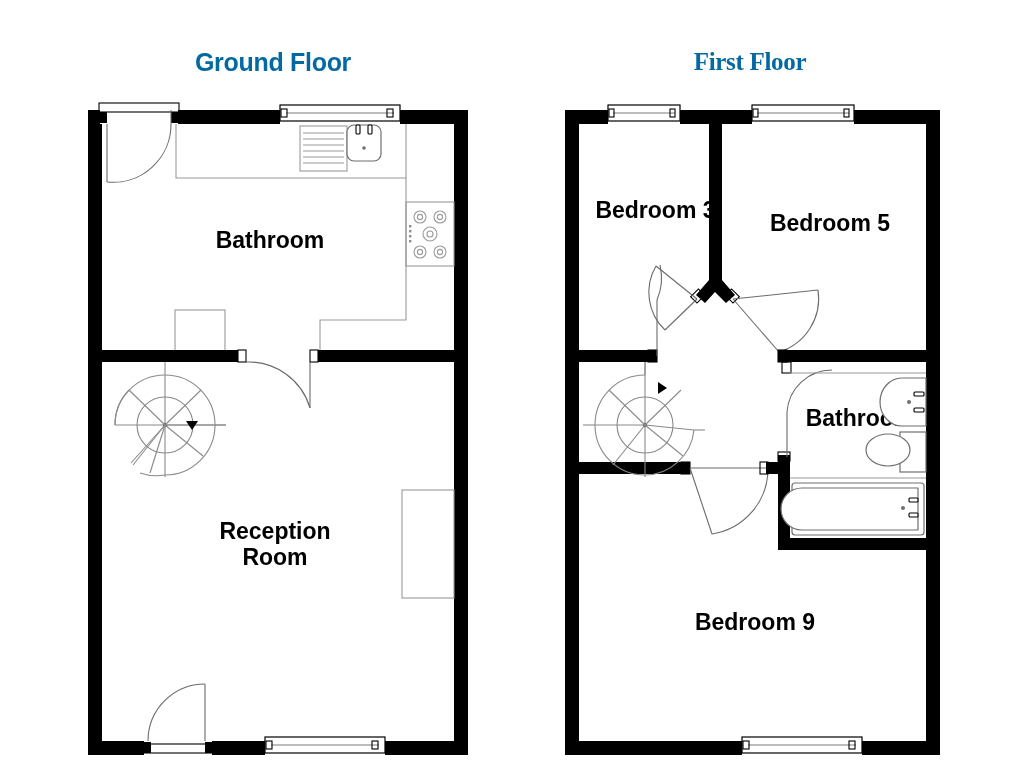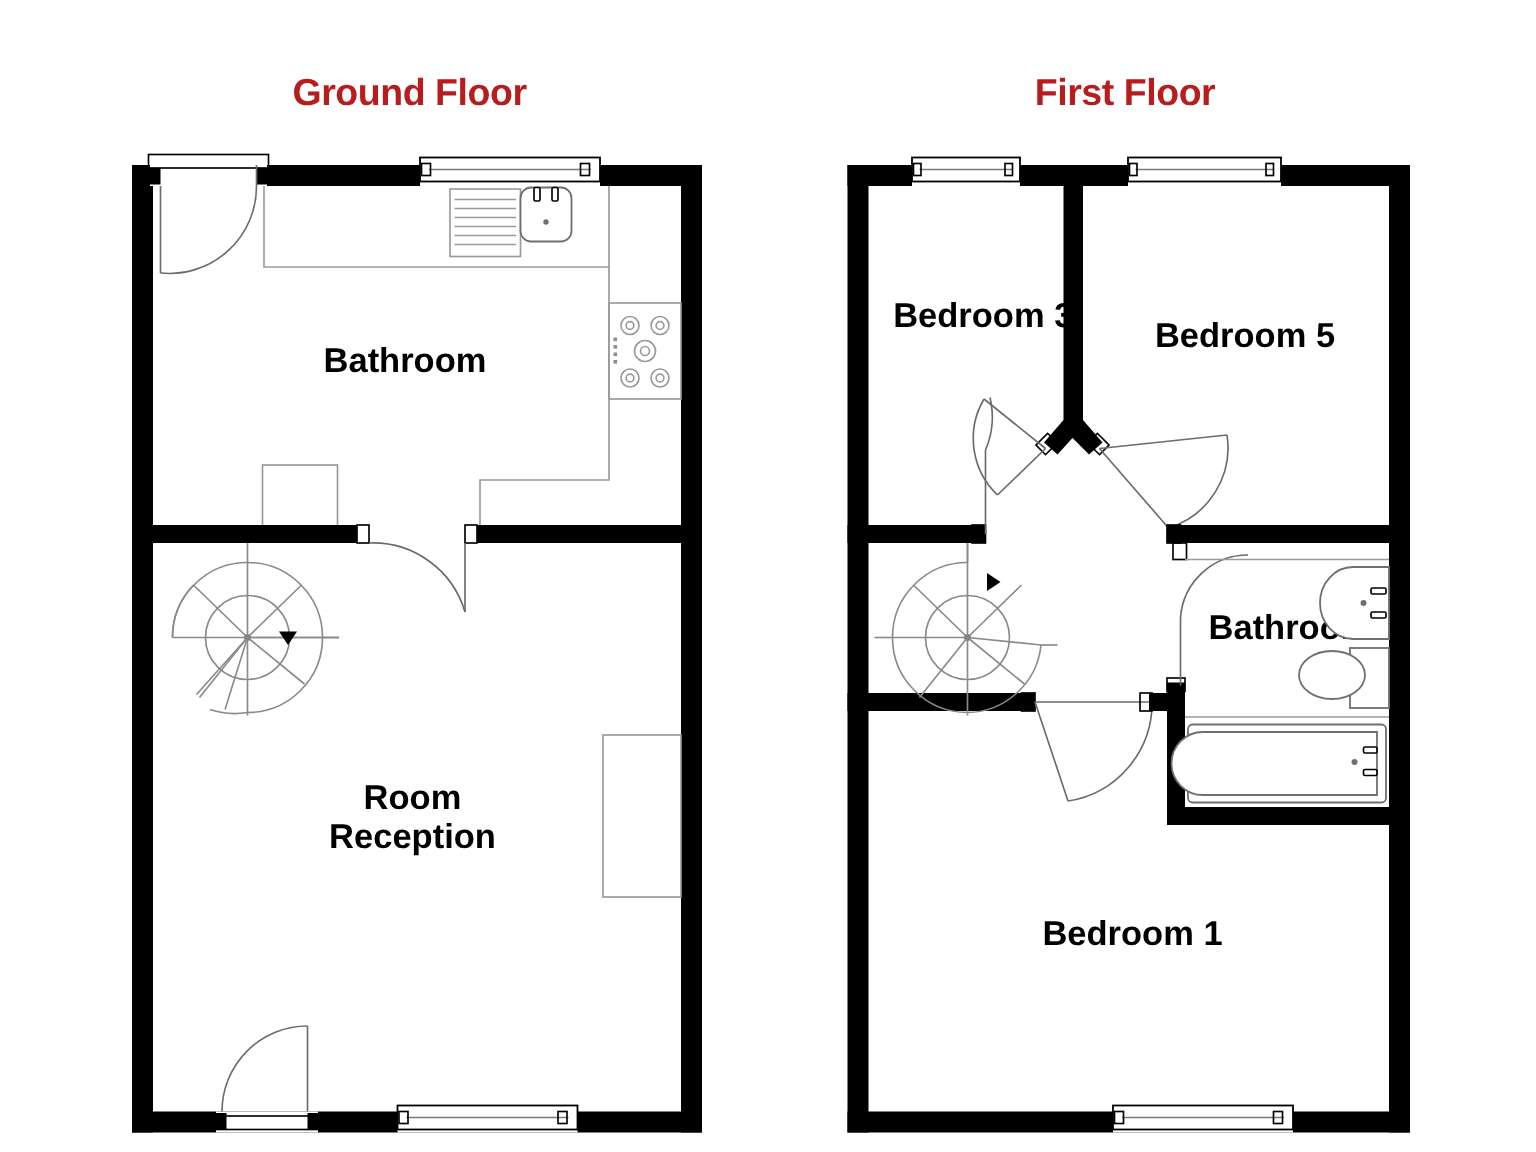--- a/index.html
+++ b/index.html
@@ -17,34 +17,35 @@
   #floorplan-root {
     position: relative;
     width: 1024px;
     height: 768px;
     background: #ffffff;
   }
   .plan-title {
     position: absolute;
     font-weight: bold;
     font-size: 25px;
-    color: #b91c1c;
+    color: #0369a1;
     text-align: center;
     white-space: nowrap;
     letter-spacing: -0.3px;
   }
   #title-ground {
     left: 88px;
     top: 48px;
     width: 370px;
   }
   #title-first {
     left: 565px;
     top: 48px;
     width: 370px;
+    font-family: Liberation Serif, serif;
   }
   .room-label {
     position: absolute;
     font-weight: bold;
     color: #000000;
     white-space: nowrap;
     text-align: center;
     line-height: 1.12;
   }
   svg.plan-svg {
@@ -70,31 +71,31 @@
 <body>
 
 <div id="floorplan-root">
 
   <div class="plan-title" id="title-ground">Ground Floor</div>
   <div class="plan-title" id="title-first">First Floor</div>
 
   <div class="room-label" style="left:155px; top:228px; width:230px; font-size:23px;">Bathroom</div>
 
   <div class="room-label" style="left:160px; top:519px; width:230px; font-size:23px;">
+    <div>Reception</div>
     <div>Room</div>
-    <div>Reception</div>
   </div>
 
   <div class="room-label" style="left:563px; top:198px; width:185px; font-size:23px;">Bedroom 3</div>
 
   <div class="room-label" style="left:735px; top:211px; width:190px; font-size:23px;">Bedroom 5</div>
 
   <div class="room-label" style="left:790px; top:406px; width:140px; font-size:23px;">Bathroom</div>
 
-  <div class="room-label" style="left:660px; top:610px; width:190px; font-size:23px;">Bedroom 1</div>
+  <div class="room-label" style="left:660px; top:610px; width:190px; font-size:23px;">Bedroom 9</div>
 
   <svg class="plan-svg" viewBox="0 0 1024 768">
 
     <g>
 
       <g>
 
         <rect class="wall" x="88" y="110" width="14" height="645"></rect>
         <rect class="wall" x="454" y="110" width="14" height="645"></rect>
         <rect class="wall" x="88" y="110" width="380" height="14"></rect>

